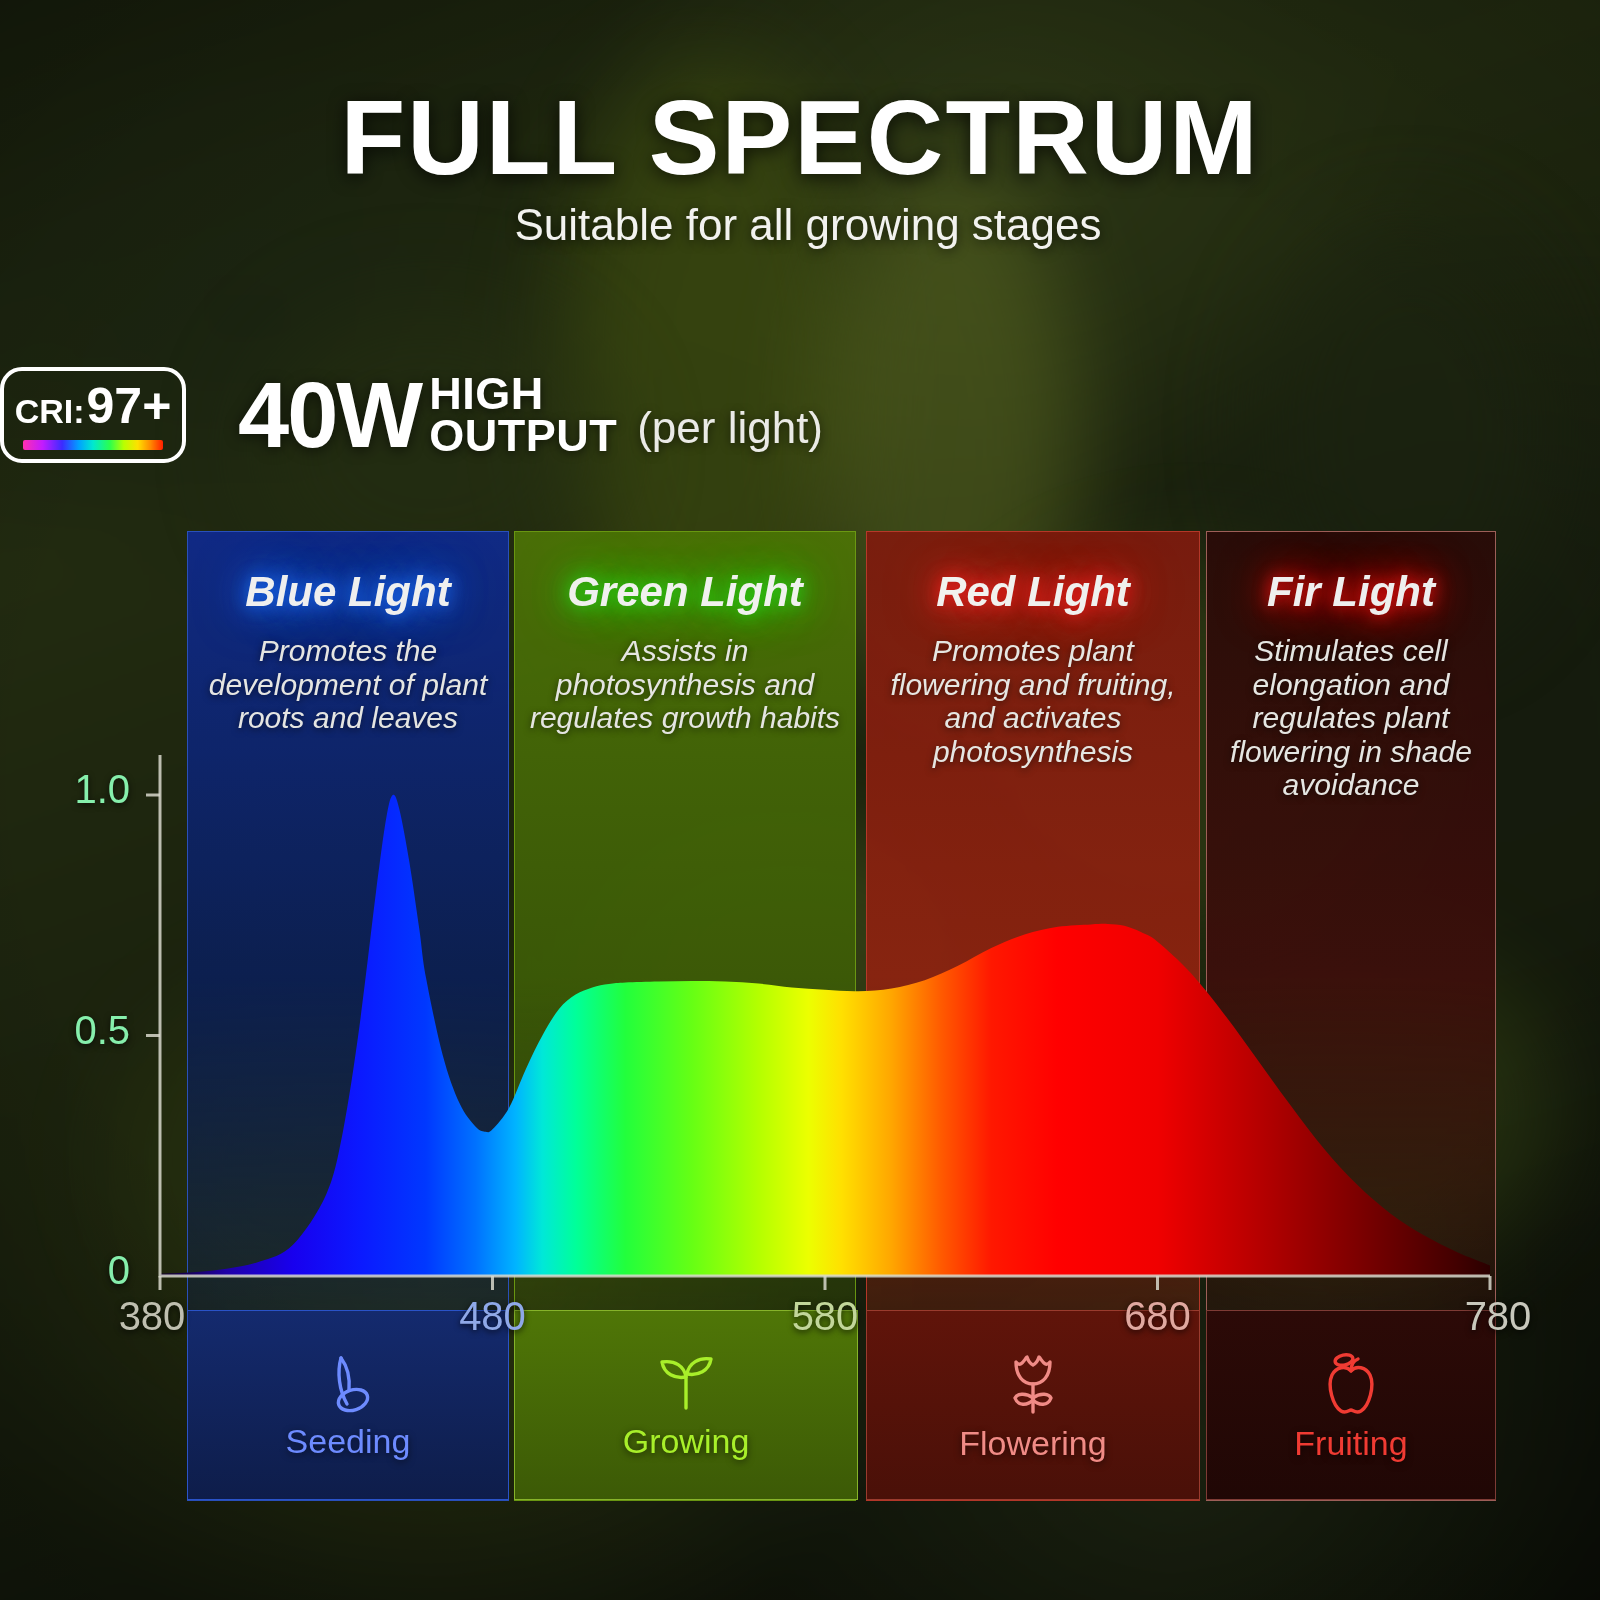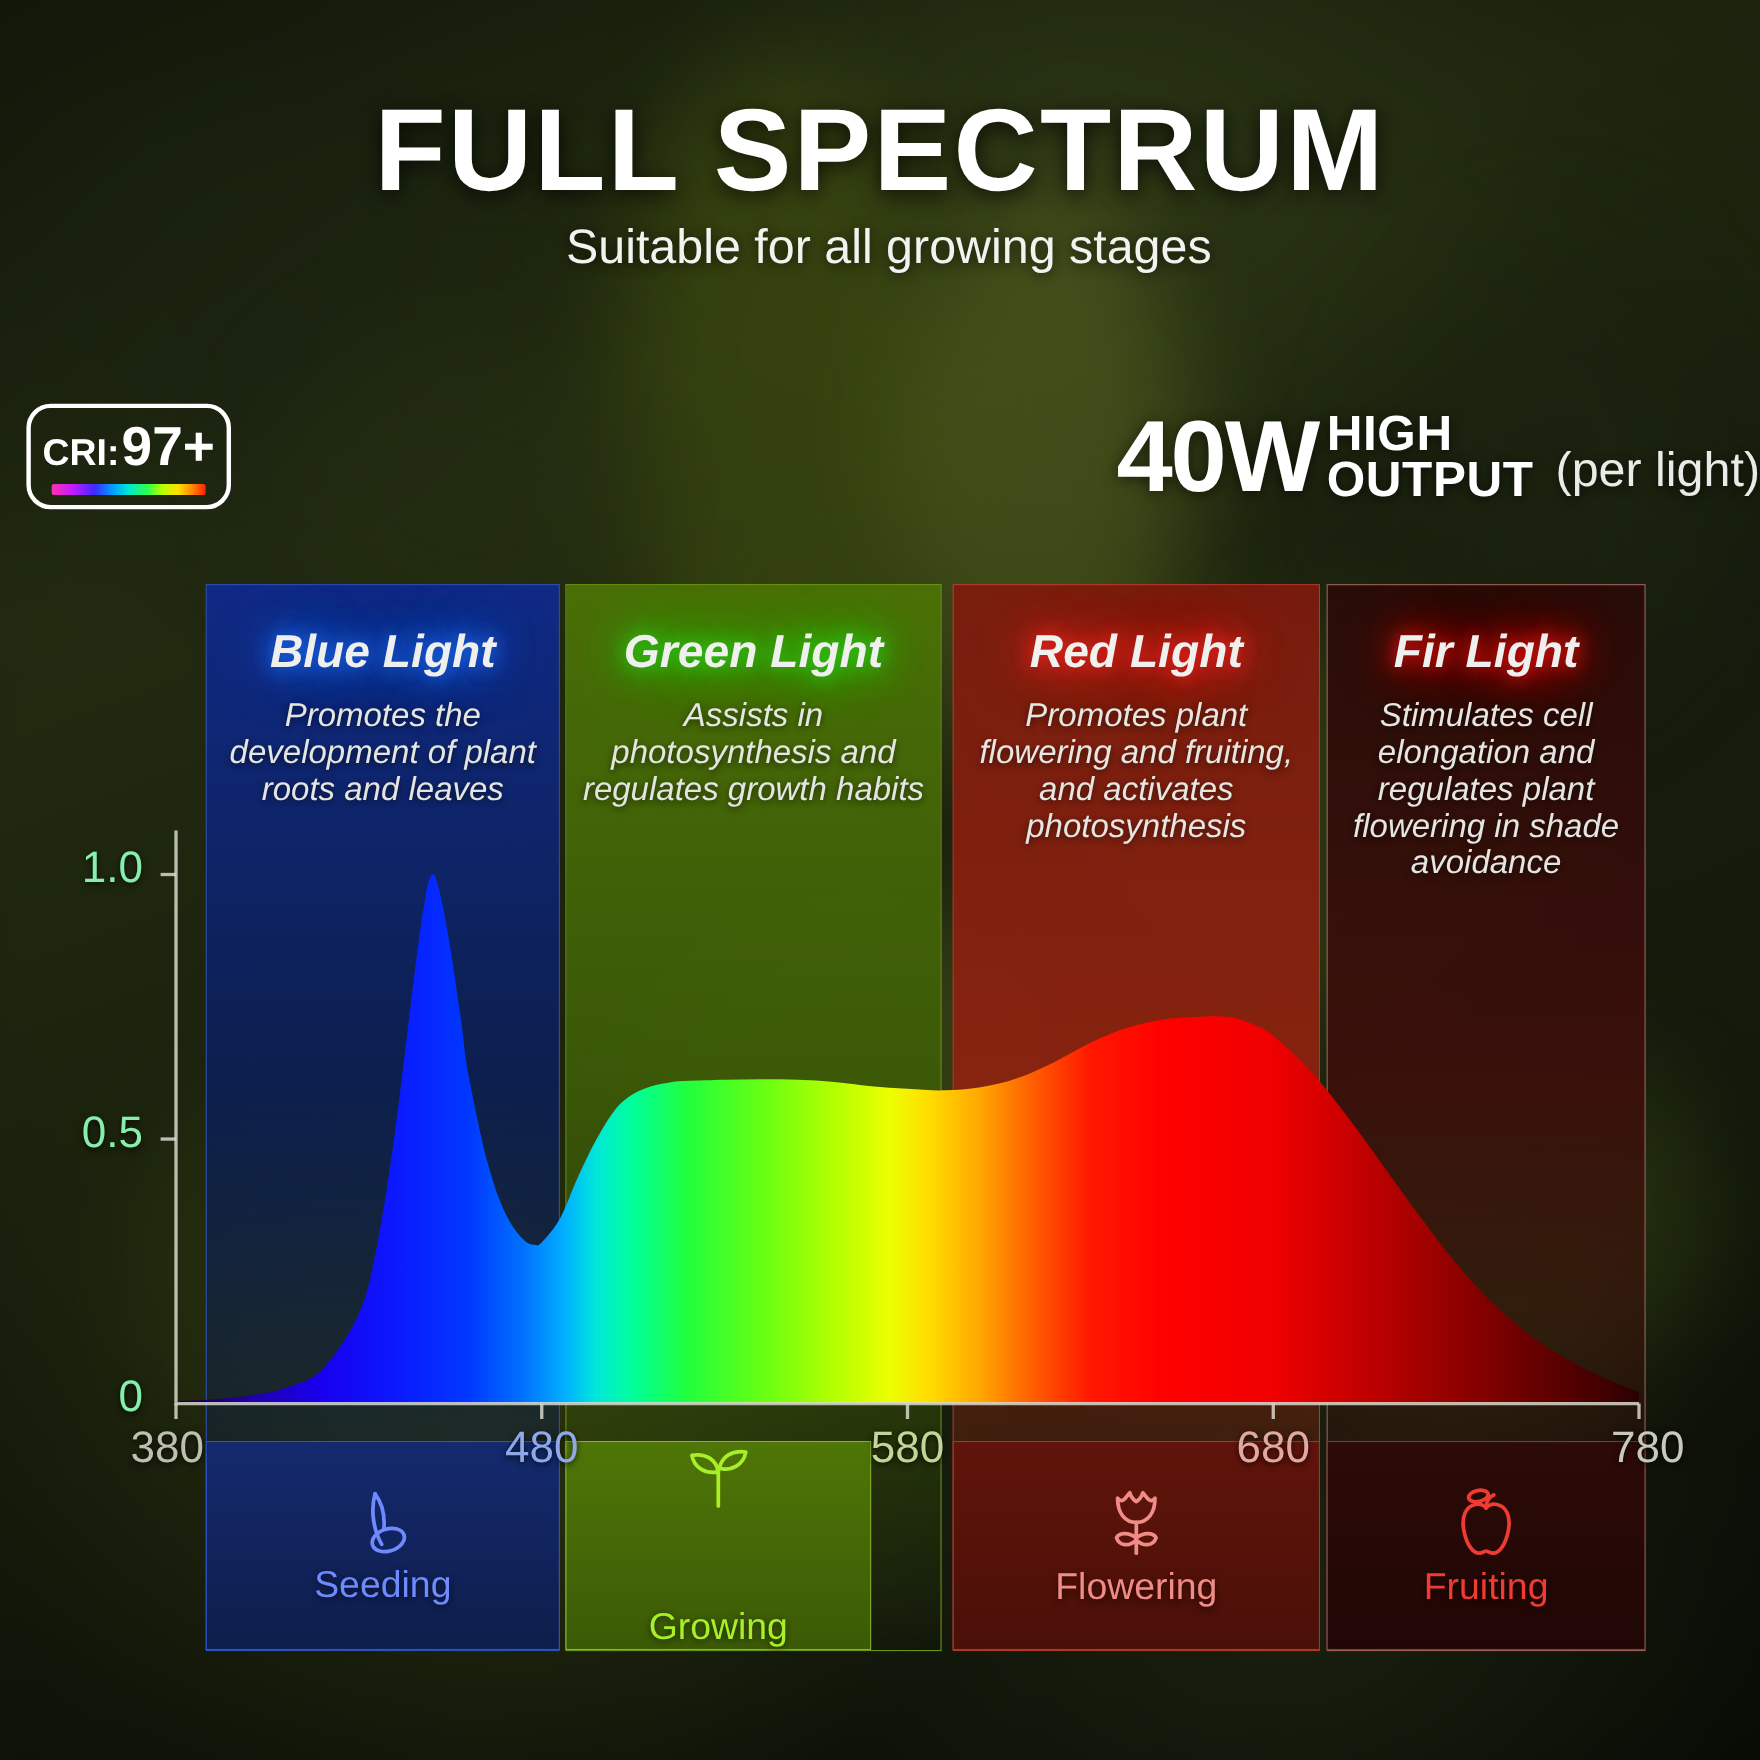--- a/index.html
+++ b/index.html
@@ -23,21 +23,21 @@
   #vig{position:absolute;inset:0;
     background:radial-gradient(ellipse 120% 105% at 50% 48%, rgba(0,0,0,0) 40%, rgba(0,0,0,.55) 100%);}
   
   .title{position:absolute;left:0;right:0;top:84px;text-align:center;color:#fff;
     font-size:106px;font-weight:bold;letter-spacing:2px;line-height:1;
     text-shadow:0 3px 18px rgba(0,0,0,.75);}
   .subtitle{position:absolute;left:0;right:0;top:200px;text-align:center;color:#f2f2ef;
     font-size:44px;font-weight:400;text-shadow:0 2px 12px rgba(0,0,0,.7);margin-left:16px;}
   
   .specrow{position:absolute;left:0;right:0;top:360px;height:110px;
-    display:flex;justify-content:space-between;align-items:center;gap:52px;padding-left:24px;}
+    display:flex;justify-content:flex-start;align-items:center;gap:52px;}
   .cri{width:186px;height:96px;border:4px solid #ffffff;border-radius:22px;
     display:flex;flex-direction:column;align-items:center;justify-content:center;
     box-sizing:border-box;padding:6px 8px 9px;}
   .cri .line{display:flex;align-items:baseline;color:#fff;justify-content:center;}
   .cri .lbl{font-size:34px;font-weight:bold;letter-spacing:0px;}
   .cri .val{font-size:50px;font-weight:bold;margin-left:2px;}
   .cri .bar{width:140px;height:14px;margin-top:5px;border-radius:2px;
     background:linear-gradient(90deg,#ff2fb0 0%,#c21bff 14%,#3b2bff 28%,#00a2ff 40%,#00e8d0 50%,
       #2bff4d 62%,#b9ff00 72%,#ffe000 82%,#ff8a00 91%,#ff1f00 100%);}
   .wattgrp{display:flex;align-items:center;}
@@ -169,21 +169,21 @@
     <div class="stage" style="left: 187px; width: 322px; border-color: rgb(42, 83, 200); background: linear-gradient(rgb(20, 42, 110) 0%, rgb(14, 29, 74) 100%); color: rgb(109, 139, 255);">
       <span>
         <svg width="62" height="66" viewBox="0 0 62 66" fill="none" stroke="#6d8bff" stroke-width="3.4" stroke-linecap="round">
           <path d="M30 54 C22 40 20 22 24 8"></path>
           <path d="M24 8 C30 16 33 28 32 40"></path>
           <ellipse cx="36" cy="50" rx="15" ry="10" transform="rotate(-18 36 50)"></ellipse>
         </svg>
       </span>
       <span class="sname">Seeding</span>
     </div>
-    <div class="stage" style="left: 514px; width: 278px; border-color: rgb(134, 179, 42); background: linear-gradient(rgb(79, 118, 7) 0%, rgb(60, 90, 6) 100%); color: rgb(168, 239, 42); justify-content: space-between;">
+    <div class="stage" style="left: 514px; width: 344px; border-color: rgb(134, 179, 42); background: linear-gradient(rgb(79, 118, 7) 0%, rgb(60, 90, 6) 100%); color: rgb(168, 239, 42);">
       <span>
         <svg width="66" height="66" viewBox="0 0 66 66" fill="none" stroke="#a8ef2a" stroke-width="3.4" stroke-linecap="round" stroke-linejoin="round">
           <path d="M33 58 L33 24"></path>
           <path d="M33 27 C22 29 11 24 9 12 C22 10 31 16 33 27 Z"></path>
           <path d="M34 24 C36 13 46 7 58 9 C56 21 45 26 34 24 Z"></path>
         </svg>
       </span>
       <span class="sname">Growing</span>
     </div>
     <div class="stage" style="left: 866px; width: 334px; border-color: rgb(154, 59, 46); background: linear-gradient(rgb(96, 20, 10) 0%, rgb(74, 16, 8) 100%); color: rgb(240, 139, 134);">

